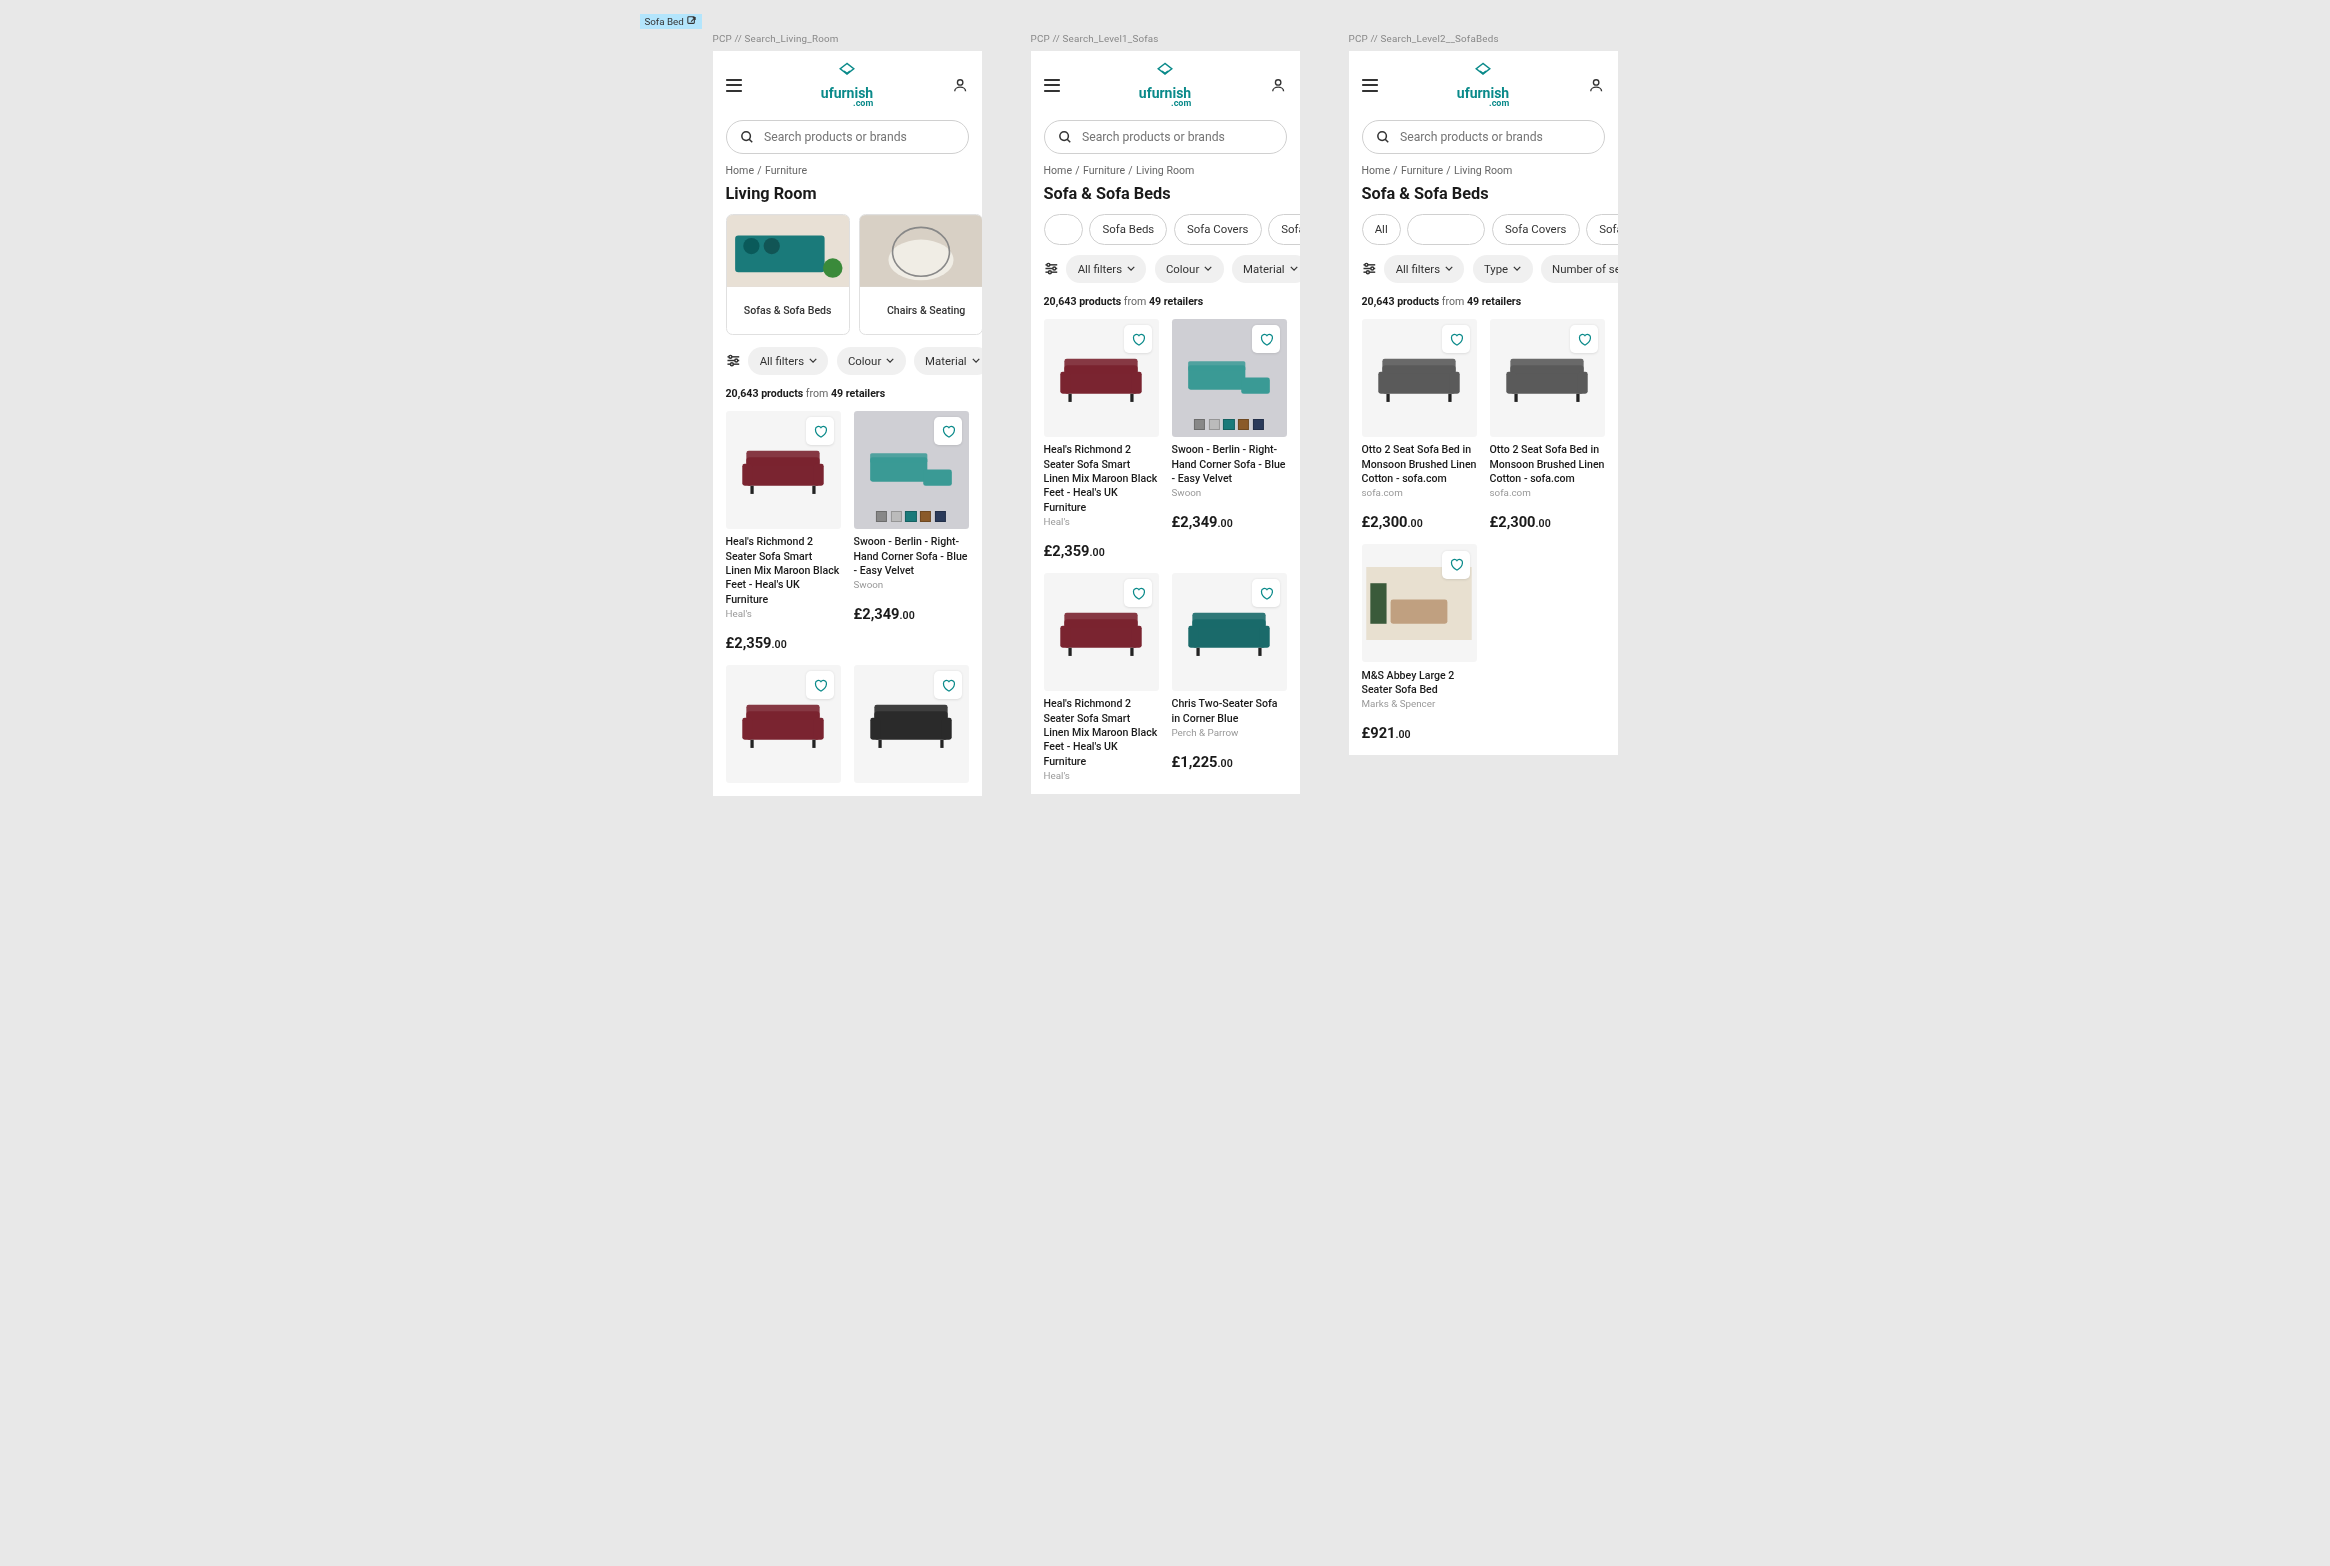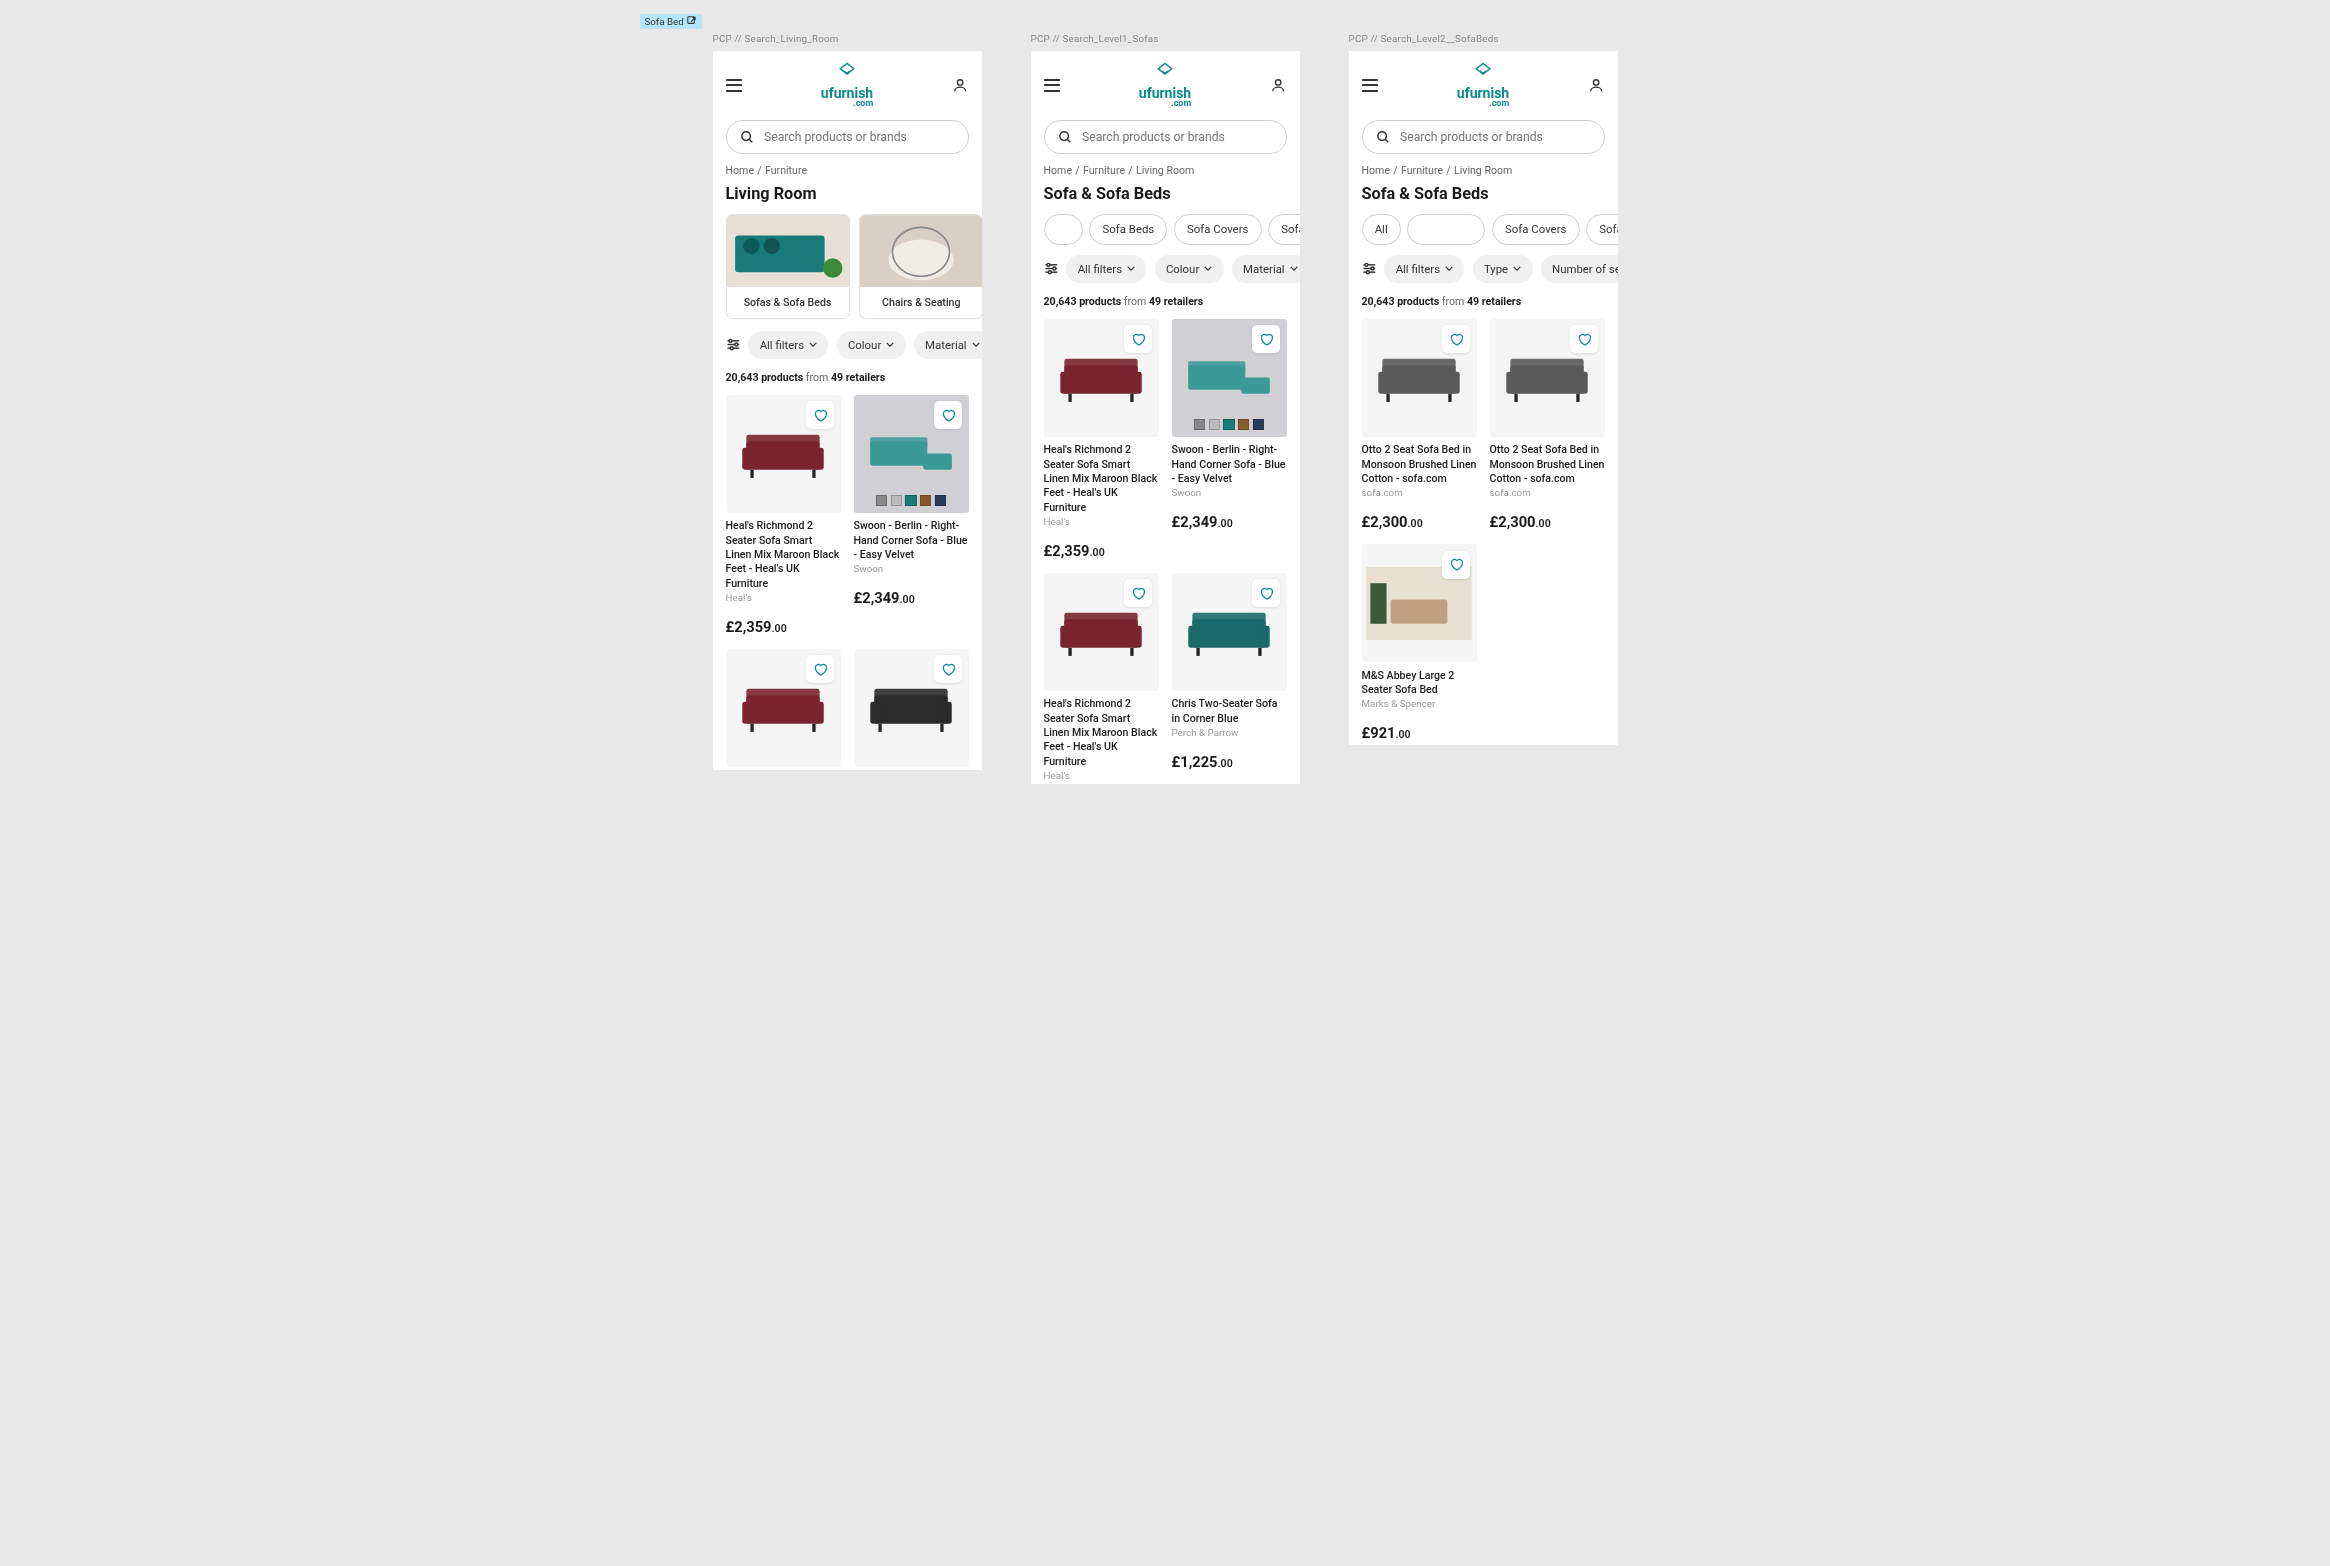--- a/index.html
+++ b/index.html
@@ -18,32 +18,32 @@
 .search-bar { margin: 0 13px 9.8px; border: 0.8px solid #d0d0d0; border-radius: 19.5px; padding: 9px 13px; display: flex; align-items: center; gap: 9.8px; }
 .search-bar input { border: none; outline: none; font-size: 12.2px; color: #666; flex: 1; background: transparent; }
 .search-icon { width: 14.7px; height: 14.7px; }
 .breadcrumbs { padding: 0 13px 6.5px; font-size: 10.6px; color: #666; }
 .breadcrumbs span { color: #666; }
 .bc-sep { margin: 0 3.3px; color: #bbb; }
 .page-title { padding: 0 13px 11.4px; font-size: 16.3px; font-weight: 700; color: #1a1a1a; }
 .cat-row { display: flex; gap: 9.8px; padding: 0 0 11.4px 13px; overflow: hidden; }
 .cat-card { min-width: 122px; border: 0.8px solid #e0e0e0; border-radius: 6.5px; overflow: hidden; cursor: pointer; flex-shrink: 0; }
 .cat-img { width: 100%; height: 72px; background: #ddd; display: flex; align-items: center; justify-content: center; }
-.cat-label { padding: 9px; font-size: 10.6px; text-align: center; font-weight: 500; color: #333; }
+.cat-label { padding: 17px; font-size: 10.6px; text-align: right; font-weight: 500; color: #333; }
 .chips-row { display: flex; gap: 6.5px; padding: 0 0 9.8px 13px; overflow: hidden; }
 .chip { padding: 7.3px 12.2px; border-radius: 16.3px; background: #f0f0f0; color: #333; font-size: 11.4px; cursor: pointer; white-space: nowrap; flex-shrink: 0; }
 .chip.active { background: #0a8a8a; color: #fff; }
 .chip.outline { background: #fff; border: 0.8px solid #d0d0d0; }
 .filter-row { display: flex; align-items: center; gap: 8.1px; padding: 0 0 11.4px 13px; overflow: hidden; }
 .filter-icon { width: 14.7px; height: 13px; flex-shrink: 0; }
 .filter-chip { padding: 7.3px 11.4px; border-radius: 16.3px; background: #f0f0f0; color: #333; font-size: 11.4px; cursor: pointer; display: flex; align-items: center; gap: 4.9px; white-space: nowrap; flex-shrink: 0; }
 .chevron { width: 8.1px; height: 4.9px; }
 .result-count { padding: 0 13px 11.4px; font-size: 10.6px; color: #666; }
 .result-count b { color: #1a1a1a; font-weight: 700; }
-.product-grid { display: grid; grid-template-columns: 1fr 1fr; gap: 13px; padding: 0 13px 3px; }
+.product-grid { display: grid; grid-template-columns: 1fr 1fr; gap: 13px; padding: 0 13px 13px; }
 .product { cursor: pointer; }
 .product-img { position: relative; width: 100%; height: 118px; background: #f5f5f5; border-radius: 3.3px; display: flex; align-items: center; justify-content: center; }
 .product-img.greyish { background: #cfcfd4; }
 .heart { position: absolute; top: 6.5px; right: 6.5px; width: 28px; height: 28px; background: #fff; border-radius: 4.9px; display: flex; align-items: center; justify-content: center; box-shadow: 0 0.8px 2.4px rgba(0,0,0,0.1); }
 .swatches { position: absolute; bottom: 6.5px; left: 50%; transform: translateX(-50%); display: flex; gap: 3.3px; }
 .swatch { width: 11.4px; height: 11.4px; border: 0.8px solid rgba(0,0,0,0.2); }
 .product-title { font-size: 10.6px; color: #1a1a1a; line-height: 1.35; margin-top: 6.5px; font-weight: 500; }
 .product-retailer { font-size: 9.8px; color: #999; margin-top: 1px; }
 .product-price { font-size: 14.7px; font-weight: 700; color: #1a1a1a; margin-top: 15px; }
 .product-price .cents { font-size: 10.6px; font-weight: 600; }

